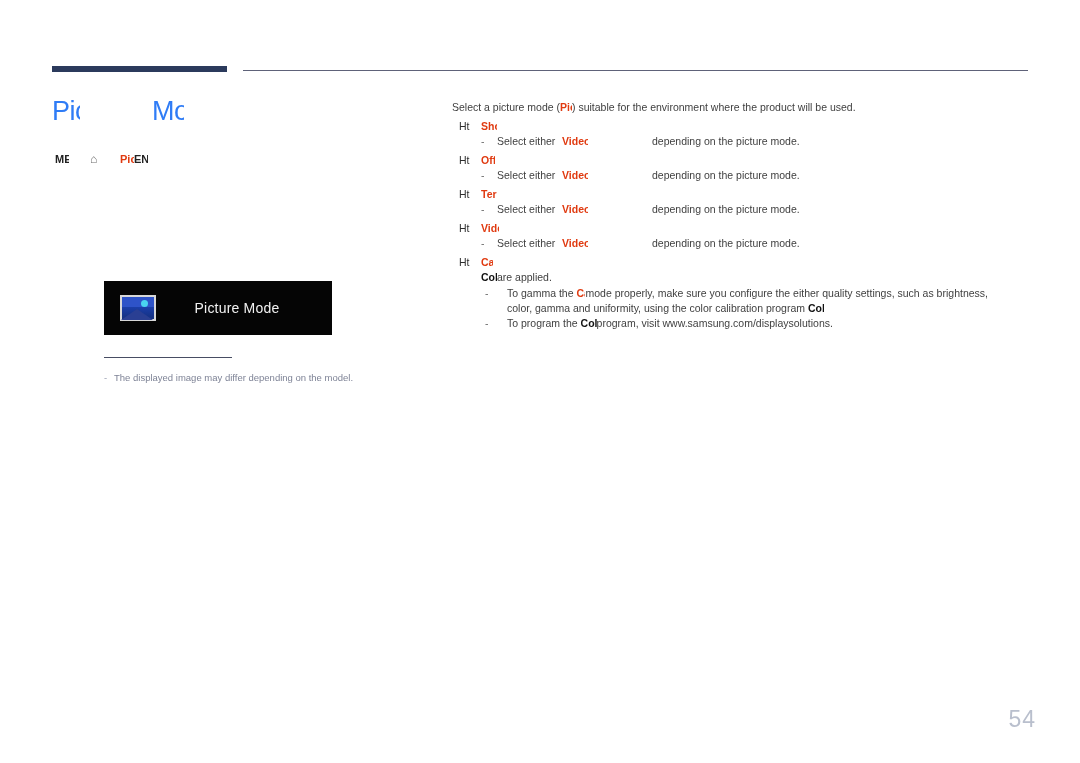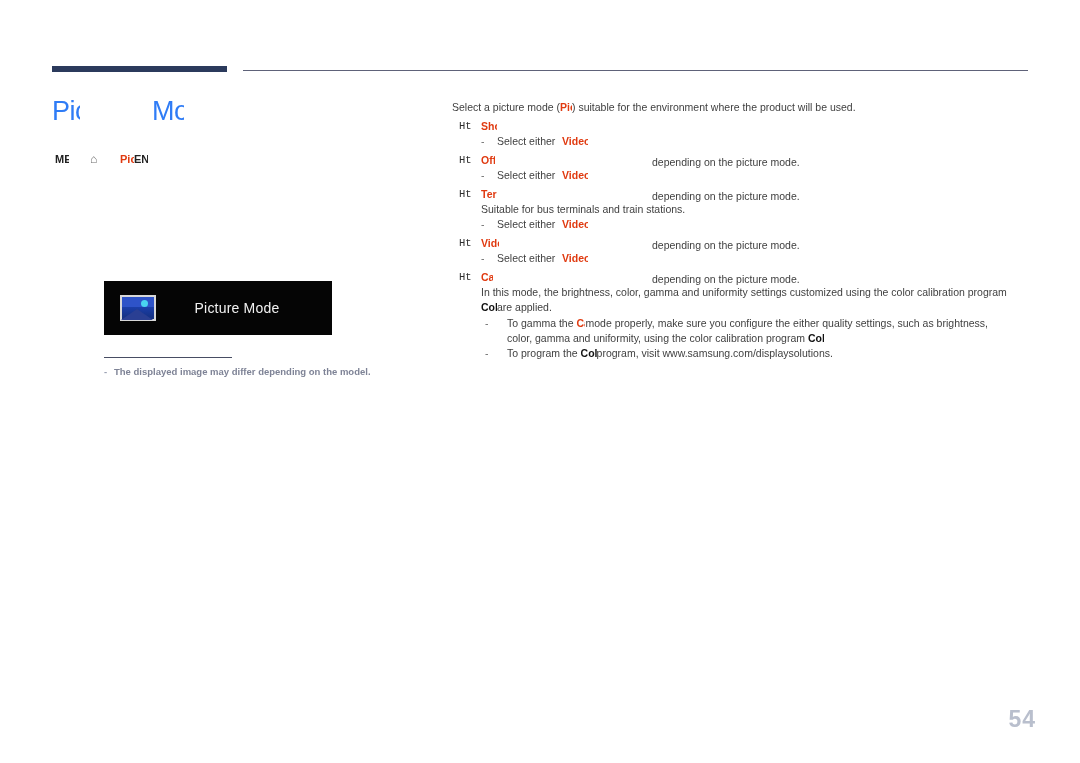--- a/index.html
+++ b/index.html
@@ -150,27 +150,26 @@
     position: absolute;
     left: 52px;
     top: 261px;
     width: 128px;
     height: 1px;
     background: #474d63;
   }
   .note {
     position: absolute;
     left: 52px;
-    top: 269px;
+    top: 275px;
     width: 340px;
     font-size: 9.5px;
     color: #7e8396;
     line-height: 13px;
     white-space: nowrap;
-    font-weight: bold;
   }
   .note .dash {
     display: inline-block;
     width: 10px;
     color: #9aa0b2;
   }
 
   
   .right-col {
     position: absolute;
@@ -211,21 +210,20 @@
   }
   .mode-head .ht {
     position: absolute;
     left: 7px;
     top: 0;
     width: 16px;
     overflow: hidden;
     display: inline-block;
     color: #2e2e2e;
     font-size: 10.5px;
-    font-family: Liberation Mono, monospace;
   }
   .mode-head .mname {
     position: absolute;
     left: 29px;
     top: 0;
     overflow: hidden;
     display: inline-block;
     color: #e03a10;
     font-weight: bold;
     font-size: 10.5px;
@@ -261,21 +259,20 @@
     width: 26px;
     overflow: hidden;
     display: inline-block;
     color: #e03a10;
     font-weight: bold;
   }
   .sub-bullet .sb-tail {
     position: absolute;
     left: 200px;
     top: 0;
-    margin-top: 21px;
   }
 
   
   .calib-body {
     padding-left: 29px;
     line-height: 15px;
   }
   .calib-body .ln {
     white-space: nowrap;
     position: relative;
@@ -323,21 +320,20 @@
   }
 
   
   .page-number {
     position: absolute;
     right: 44px;
     bottom: 30px;
     font-size: 23px;
     color: #b9bfcd;
     letter-spacing: 1px;
-    font-weight: bold;
   }
 </style>
 </head>
 <body>
 
 <div class="page">
 
   <div class="rule-thick"></div>
   <div class="rule-thin"></div>
 
@@ -399,21 +395,20 @@
         <span class="sb-opts">Video/Image or Text</span>
         <span class="sb-tail">depending on the picture mode.</span>
       </div>
     </div>
 
     <div class="mode">
       <div class="mode-head">
         <span class="ht">Ht</span>
         <span class="mname clip-16">Terminal/Station</span>
       </div>
-      <div class="mode-desc">Suitable for bus terminals and train stations.</div>
       <div class="sub-bullet">
         <span class="sdash">-</span>
         <span class="sb-a">Select either</span>
         <span class="sb-opts">Video/Image or Text</span>
         <span class="sb-tail">depending on the picture mode.</span>
       </div>
     </div>
 
     <div class="mode">
       <div class="mode-head">
@@ -428,21 +423,20 @@
       </div>
     </div>
 
     <div class="mode">
       <div class="mode-head">
         <span class="ht">Ht</span>
         <span class="mname clip-12">Calibration</span>
       </div>
 
       <div class="calib-body">
-        <div class="ln">In this mode, the brightness, color, gamma and uniformity settings customized using the color calibration program</div>
         <div class="ln">
           <span class="prog">Color Expert</span><span>are applied.</span>
         </div>
       </div>
 
       <div class="calib-bullets">
         <div class="cb">
           <span class="cbd">-</span><span>To gamma the</span>&nbsp;<span class="red-clip">Calibration</span><span>mode properly, make sure you configure the either quality settings, such as brightness,</span>
         </div>
         <div class="cb">

